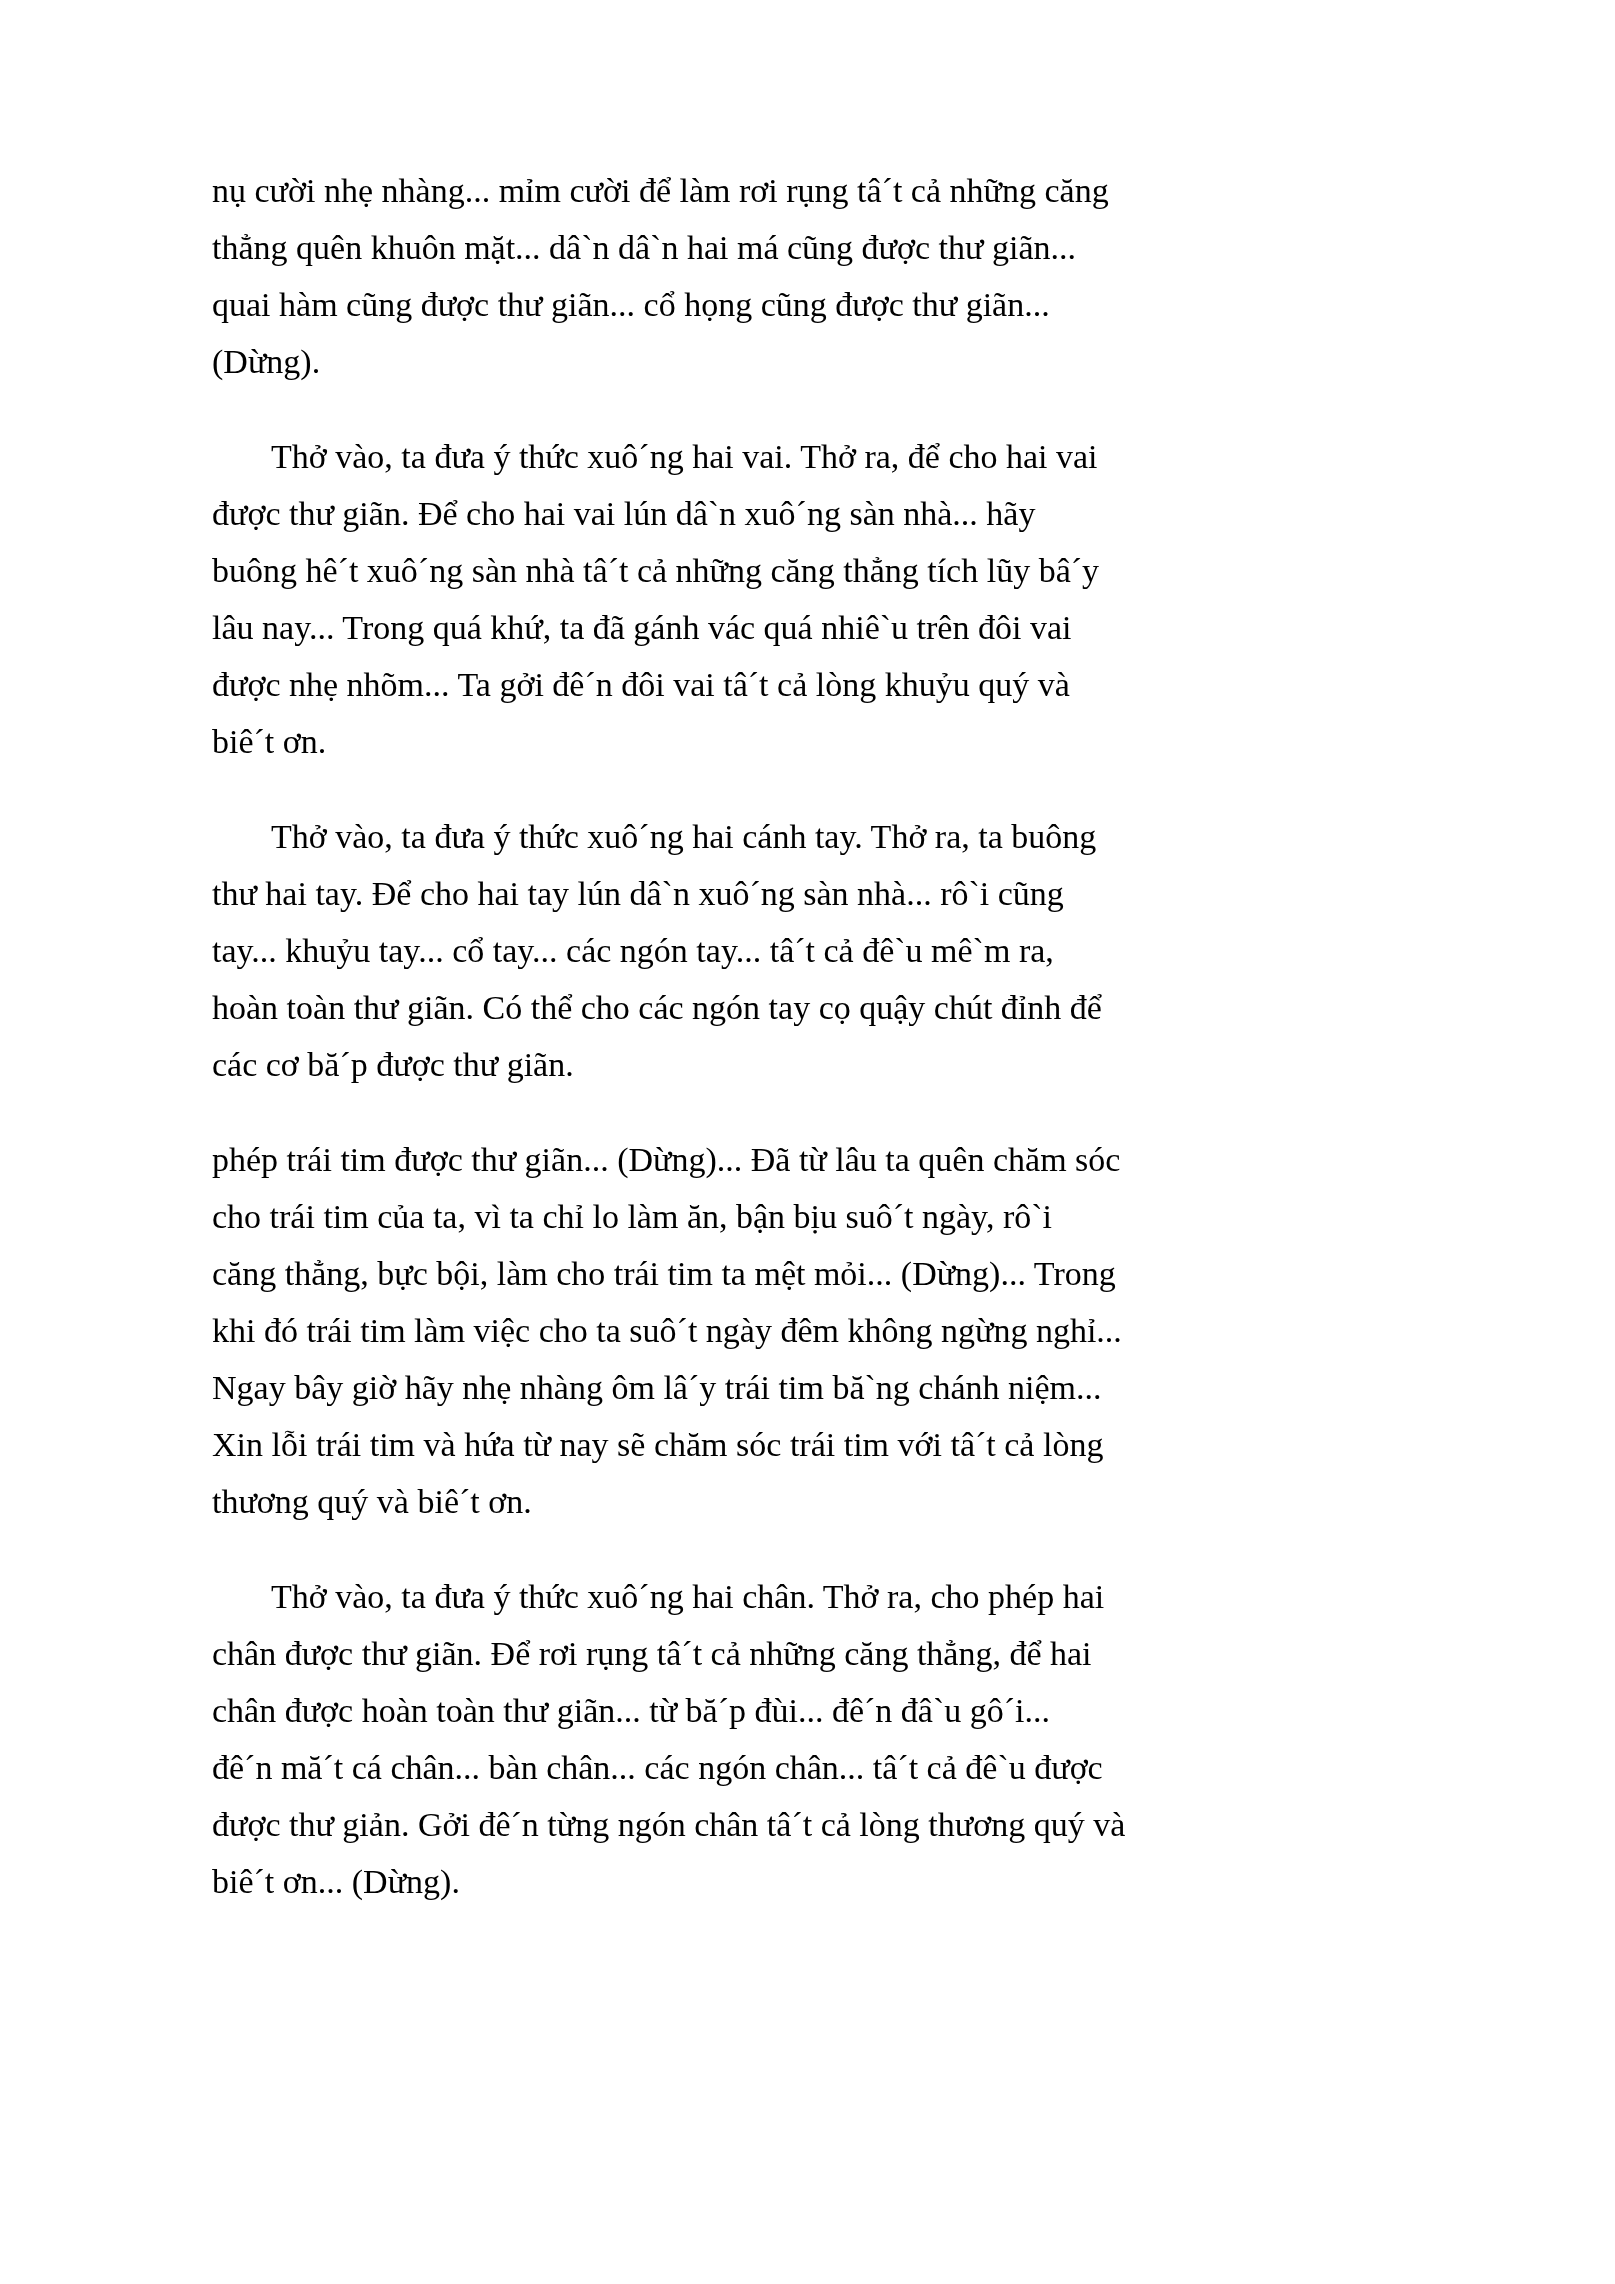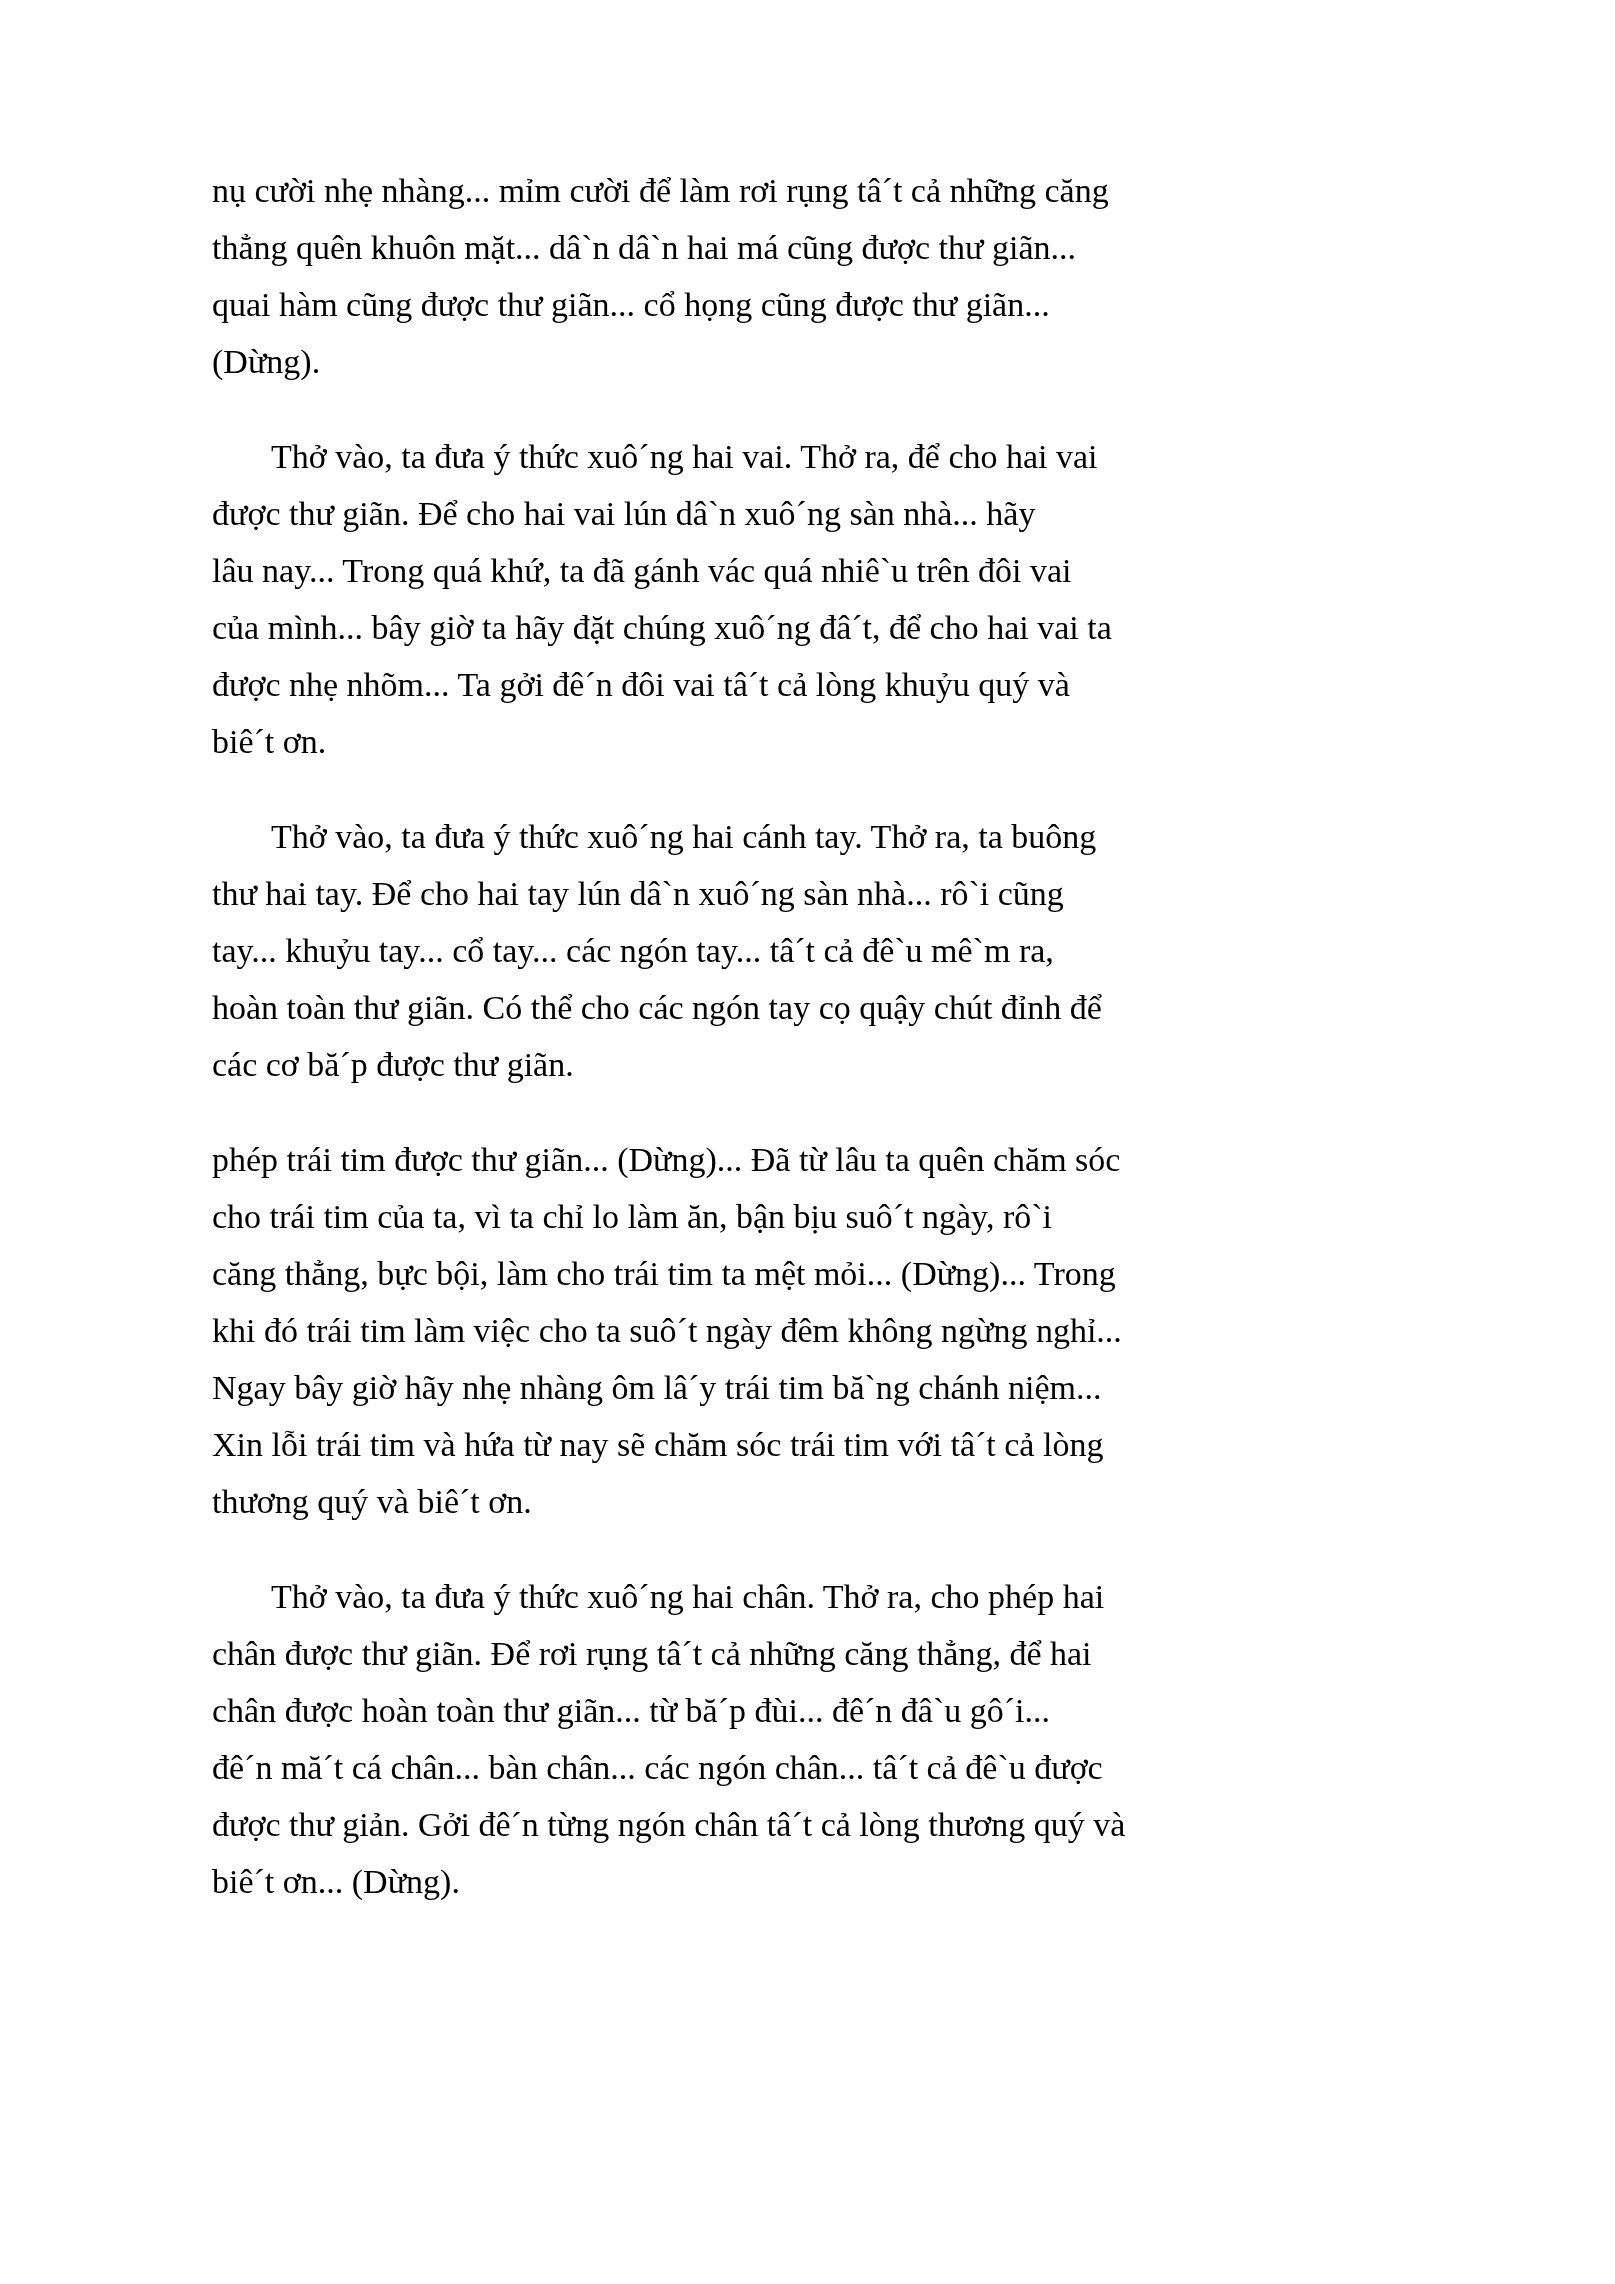--- a/index.html
+++ b/index.html
@@ -42,22 +42,22 @@
   <div class="para">
     <div class="line">nụ cười nhẹ nhàng... mỉm cười để làm rơi rụng tâ´t cả những căng</div>
     <div class="line">thẳng quên khuôn mặt... dâ`n dâ`n hai má cũng được thư giãn...</div>
     <div class="line">quai hàm cũng được thư giãn... cổ họng cũng được thư giãn...</div>
     <div class="line">(Dừng).</div>
   </div>
 
   <div class="para">
     <div class="line indent">Thở vào, ta đưa ý thức xuô´ng hai vai. Thở ra, để cho hai vai</div>
     <div class="line">được thư giãn. Để cho hai vai lún dâ`n xuô´ng sàn nhà... hãy</div>
+    <div class="line">buông hê´t xuô´ng sàn nhà tâ´t cả những căng thẳng tích lũy bâ´y</div>
     <div class="line">lâu nay... Trong quá khứ, ta đã gánh vác quá nhiê`u trên đôi vai</div>
-    <div class="line">của mình... bây giờ ta hãy đặt chúng xuô´ng đâ´t, để cho hai vai ta</div>
     <div class="line">được nhẹ nhõm... Ta gởi đê´n đôi vai tâ´t cả lòng khuỷu quý và</div>
     <div class="line">biê´t ơn.</div>
   </div>
 
   <div class="para">
     <div class="line indent">Thở vào, ta đưa ý thức xuô´ng hai cánh tay. Thở ra, ta buông</div>
     <div class="line">thư hai tay. Để cho hai tay lún dâ`n xuô´ng sàn nhà... rô`i cũng</div>
     <div class="line">tay... khuỷu tay... cổ tay... các ngón tay... tâ´t cả đê`u mê`m ra,</div>
     <div class="line">hoàn toàn thư giãn. Có thể cho các ngón tay cọ quậy chút đỉnh để</div>
     <div class="line">các cơ bă´p được thư giãn.</div>

